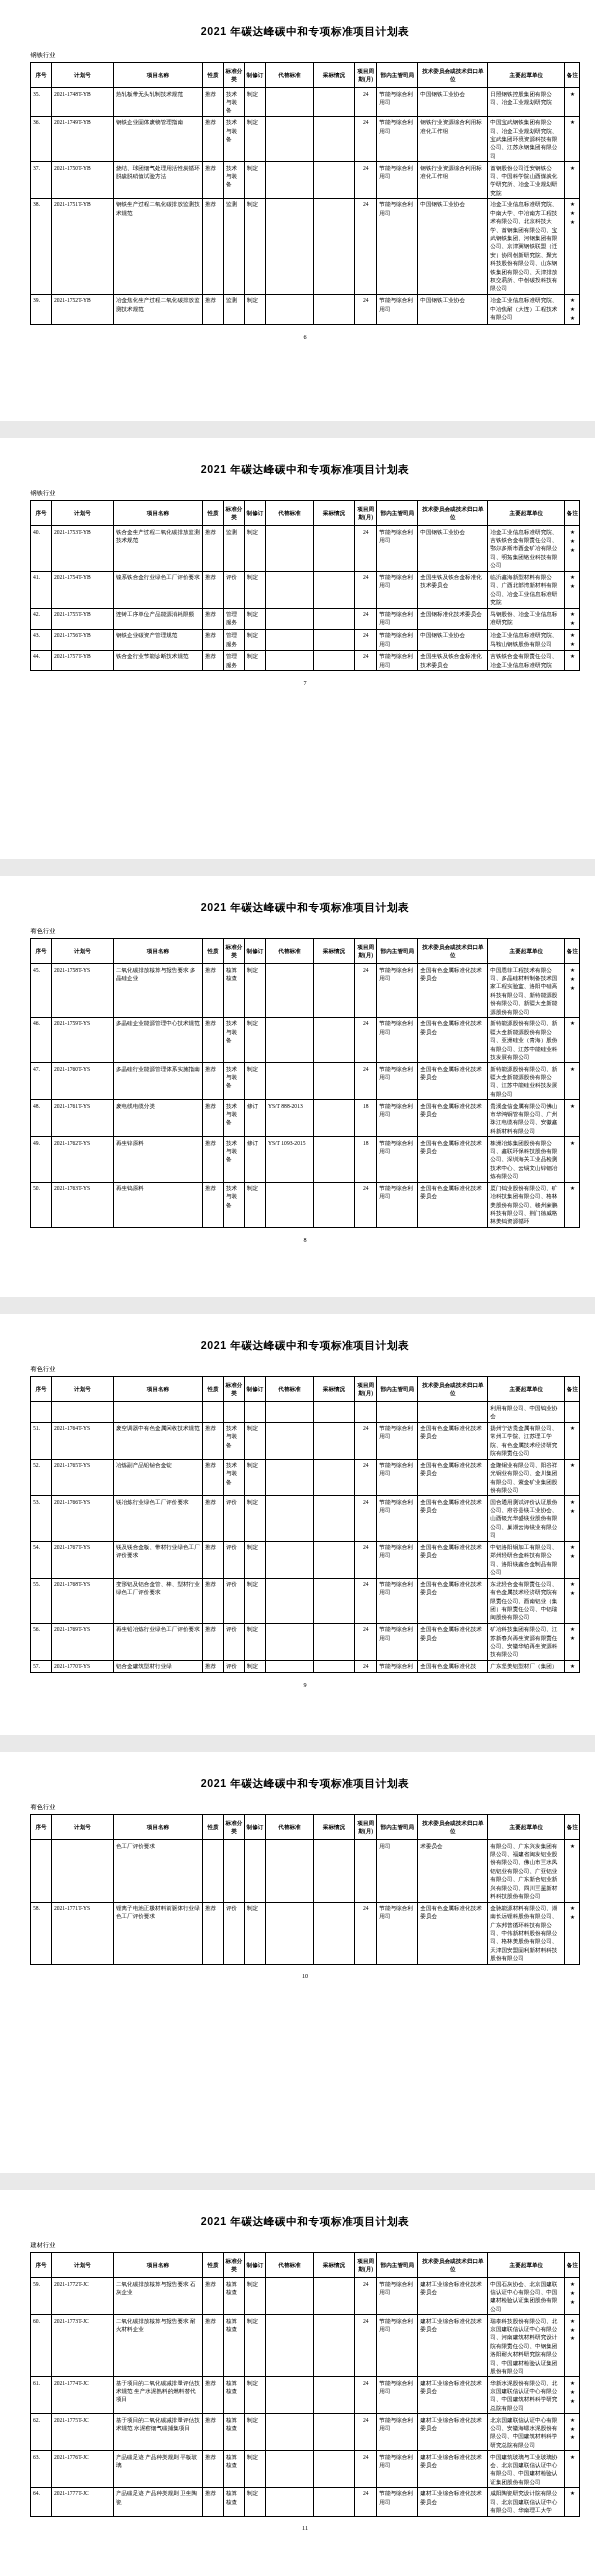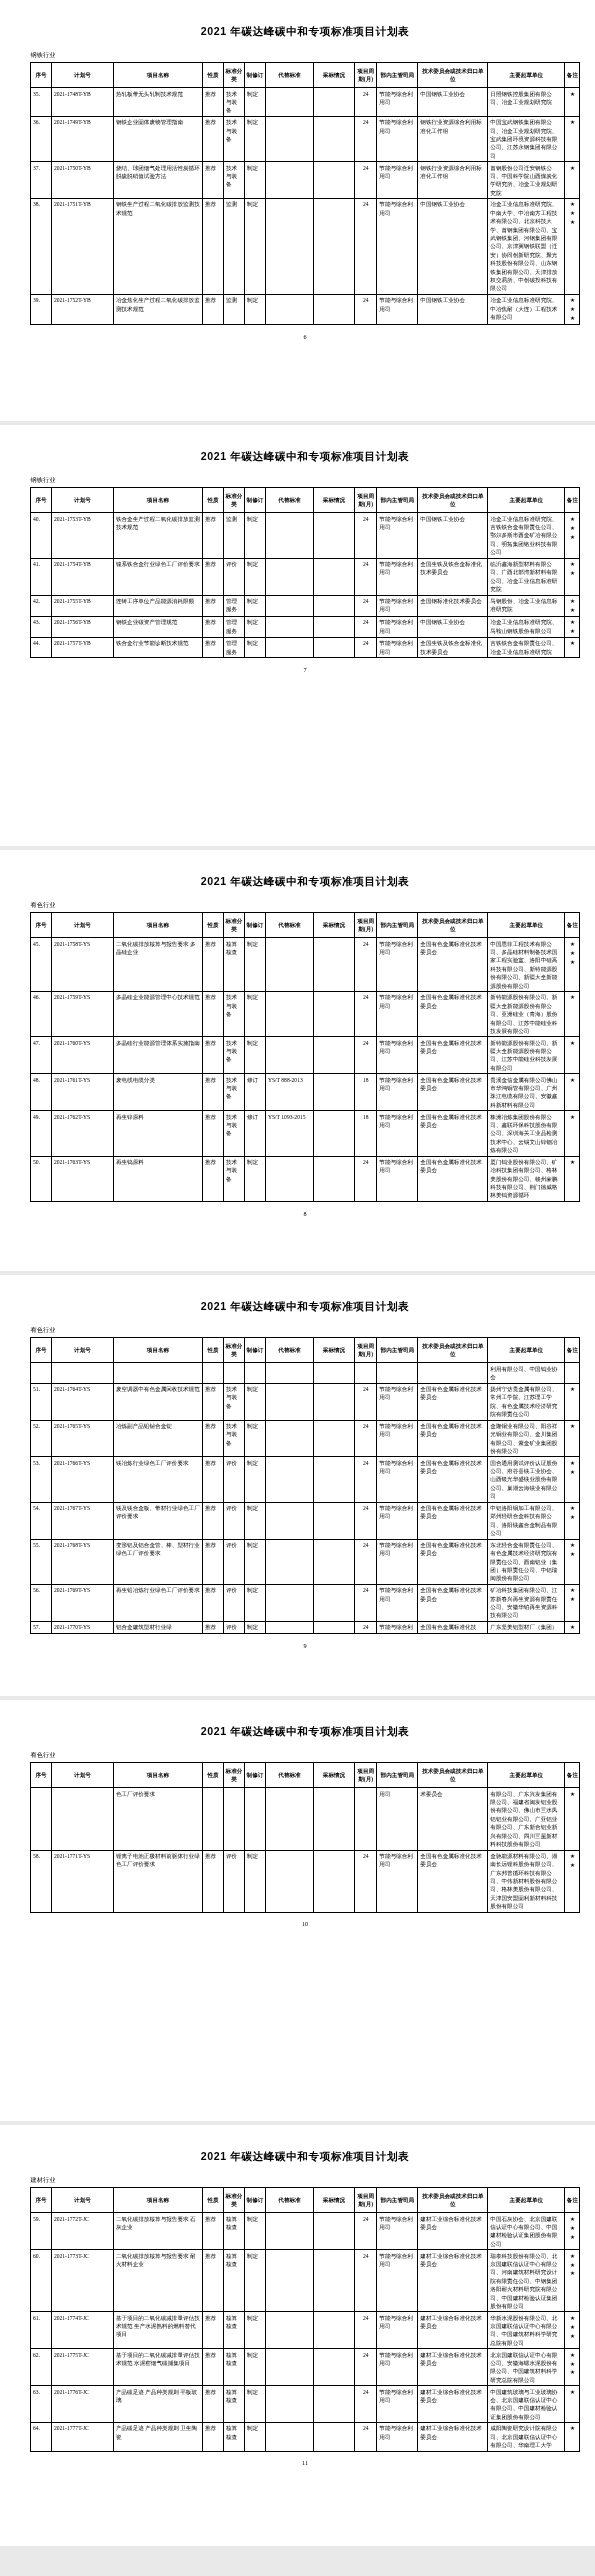--- a/index.html
+++ b/index.html
@@ -7,21 +7,21 @@
     width: 595px;
     background: #e9e9e9;
     font-family: "Liberation Serif", serif;
     color: #000;
     padding-bottom: 8.7px;
   }
   .page {
     width: 595px;
     height: 421px;
     background: #ffffff;
-    margin: 0 0 4px 0;
+    margin: 0 0 17px 0;
     box-sizing: border-box;
     padding: 25px 15px 0 30px;
     overflow: hidden;
   }
   .doc-title {
     text-align: center;
     font-family: "Liberation Sans", sans-serif;
     font-weight: bold;
     font-size: 10.6px;
     letter-spacing: 0.6px;

